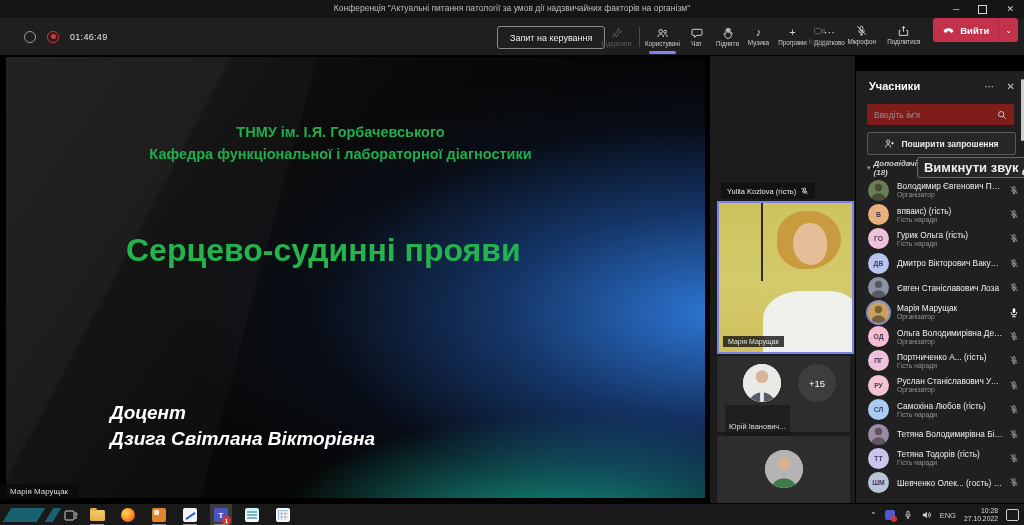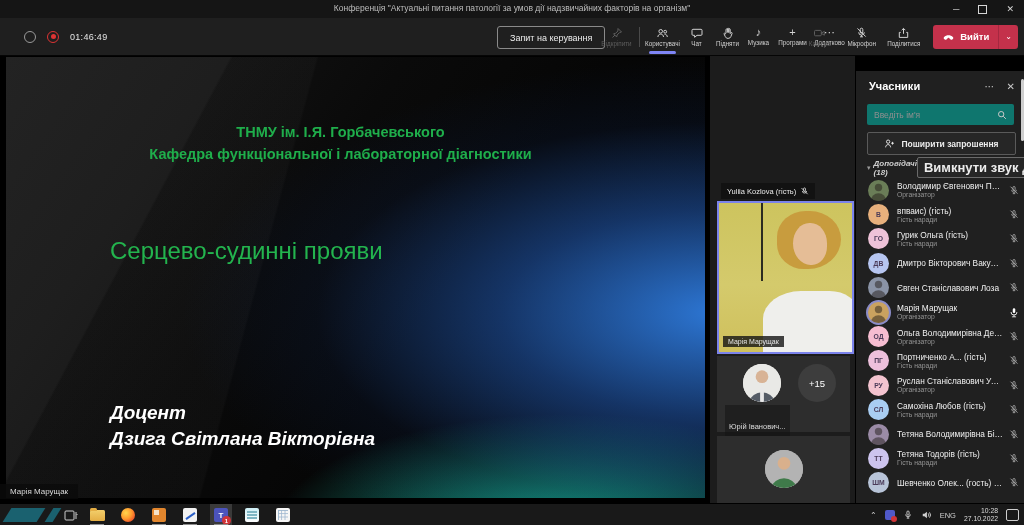--- a/index.html
+++ b/index.html
@@ -21,40 +21,40 @@
     border-radius:3px;color:#ececec;font-size:9px;display:flex;align-items:center;}
   .tb-center{position:absolute;left:598px;top:0;height:37px;display:flex;align-items:center;}
   .tb-item{width:31px;height:34px;display:flex;flex-direction:column;align-items:center;justify-content:center;gap:1px;color:#d2d2d2;position:relative;}
   .tb-item .lbl{font-size:6.3px;color:#cfcfcf;white-space:nowrap;}
   .tb-item.wide{width:37px;}
   .tb-item.disabled,.tb-item.disabled .lbl{color:#5d5d5d;}
   .tb-item.disabled svg{stroke:#5d5d5d;}
   .tb-item.active::after{content:"";position:absolute;left:5px;right:5px;bottom:0px;height:3px;border-radius:2px;background:#7f85f5;}
   .tb-sep{width:1px;height:20px;background:#4a4a4a;margin:0 4px;}
   .glyph{font-size:11px;line-height:11px;color:#d2d2d2;}
-  .tb-right{position:absolute;right:6px;top:0;height:37px;display:flex;align-items:center;gap:5px;}
+  .tb-right{position:absolute;right:6px;top:0;height:37px;display:flex;align-items:flex-start;gap:5px;}
   #leave-btn{height:24px;background:#c4314b;border-radius:3px;display:flex;align-items:center;color:#fff;margin-left:6px;overflow:hidden;}
   #leave-btn .leave-main{display:flex;align-items:center;gap:5px;padding:0 9px;font-size:9.5px;font-weight:bold;}
   #leave-btn .leave-sep{width:1px;height:24px;background:#a52840;}
   #leave-btn .leave-chev{padding:0 6px;font-size:8px;}
   svg.ic{display:block;}
   
   #stage{position:absolute;left:0;top:55px;width:710px;height:448px;background:#000;overflow:hidden;}
   #slide{position:absolute;left:6px;top:2px;width:699px;height:441px;overflow:hidden;
     background:
       radial-gradient(120% 90% at 102% 58%, rgba(47,125,224,.95) 0%, rgba(33,90,180,.55) 26%, rgba(15,40,90,.18) 48%, rgba(0,0,0,0) 64%),
       radial-gradient(70% 45% at 80% 108%, rgba(22,183,154,.95) 0%, rgba(22,160,140,.45) 35%, rgba(0,0,0,0) 60%),
       linear-gradient(125deg,#161616 0%,#111 22%,#0a0a0a 40%,#060606 60%,#050505 100%);}
   #slide::before{content:"";position:absolute;left:0;top:0;width:100%;height:100%;
     background:linear-gradient(118deg, rgba(255,255,255,.035) 0 24%, rgba(0,0,0,0) 24.3%);}
   #slide::after{content:"";position:absolute;left:0;top:0;width:100%;height:100%;
     background:linear-gradient(105deg, rgba(255,255,255,.025) 0 38%, rgba(0,0,0,0) 38.3%);}
   .slide-header{position:absolute;left:0;right:30px;top:36px;text-align:center;color:#1fae4b;font-weight:bold;
     font-size:14.5px;line-height:22px;z-index:2;margin-top:28px;}
-  .slide-title{position:absolute;left:104px;top:176px;color:#23b44e;font-weight:normal;font-size:24px;line-height:35px;z-index:2;}
+  .slide-title{position:absolute;left:120px;top:176px;color:#23b44e;font-weight:bold;font-size:32px;line-height:35px;z-index:2;}
   .slide-presenter{position:absolute;left:104px;top:343px;color:#fff;font-style:italic;font-weight:bold;font-size:19px;line-height:26px;z-index:2;}
   #stage-label{position:absolute;left:0;bottom:4px;background:rgba(10,10,10,.78);color:#dadada;font-size:8px;padding:3px 10px;z-index:3;}
   
   #video-strip{position:absolute;left:710px;top:55px;width:145px;height:448px;background:#1c1c1c;}
   #float-label{position:absolute;left:11px;top:128px;height:16px;display:flex;align-items:center;gap:4px;background:rgba(18,18,18,.95);
     color:#e8e8e8;font-size:7.5px;padding:0 6px;z-index:3;}
   #active-tile{position:absolute;left:7px;top:146px;width:133px;height:149px;border:2px solid #7b83eb;background:#000;overflow:hidden;}
   .video-bg{position:absolute;left:0;top:0;width:100%;height:100%;background:linear-gradient(180deg,#cdc45e 0%,#d4ca6c 55%,#cfc05c 100%);}
   .cable{position:absolute;left:42px;top:0;width:2px;height:78px;background:#2b2b20;}
   .hair{position:absolute;left:58px;top:8px;width:64px;height:58px;background:#c89c3e;border-radius:48% 52% 55% 45%;}
@@ -66,21 +66,21 @@
   #tile2 .av-label{position:absolute;left:8px;top:49px;color:#dcdcdc;font-size:7.5px;background:rgba(20,20,20,.55);padding:17px 4px;}
   #overflow-circle{position:absolute;right:14px;top:8px;width:38px;height:38px;border-radius:50%;background:#3d3d3d;
     color:#fff;font-size:9.5px;display:flex;align-items:center;justify-content:center;}
   #tile3{position:absolute;left:7px;top:381px;width:133px;height:67px;background:#2d2d2d;}
   #tile3 .av-big{position:absolute;left:48px;top:14px;width:38px;height:38px;border-radius:50%;background:#b3b3b3;overflow:hidden;}
   
   #panel{position:absolute;left:855px;top:71px;width:169px;height:448px;background:#202020;border-left:1px solid #000;}
   #panel-header{position:absolute;left:13px;right:10px;top:6px;height:18px;display:flex;align-items:center;}
   #panel-title{font-size:11px;font-weight:bold;color:#fff;flex:1;}
   .panel-hicon{color:#c9c9c9;font-size:10px;margin-left:12px;}
-  #search-box{position:absolute;left:11px;top:33px;width:147px;height:21px;background:#0f766e;border-radius:2px;display:flex;align-items:center;}
+  #search-box{position:absolute;left:11px;top:33px;width:147px;height:21px;background:#7f1d1d;border-radius:2px;display:flex;align-items:center;}
   #search-box input{flex:1;background:transparent;border:none;outline:none;color:#ddd;font-size:8.5px;padding:0 7px;
     font-family:"Liberation Sans",sans-serif;}
   #search-box input::placeholder{color:#8f8f8f;}
   #search-box .s-ic{margin-right:7px;}
   #invite-btn{position:absolute;left:11px;top:61px;width:147px;height:21px;border:1px solid #5a5a5a;border-radius:2px;background:#262626;
     display:flex;align-items:center;justify-content:center;gap:6px;color:#ececec;font-size:8.5px;font-weight:bold;}
   #section-row{position:absolute;left:11px;right:8px;top:89px;height:15px;display:flex;align-items:center;}
   #section-label{font-size:8px;font-weight:bold;font-style:italic;color:#cfcfcf;flex:1;display:flex;gap:3px;align-items:center;}
   #section-label .chev{font-size:7px;color:#9a9a9a;}
   #mute-all-btn{border:1px solid #6a6a6a;border-radius:2px;background:#262626;color:#ececec;font-size:13px;font-weight:bold;

